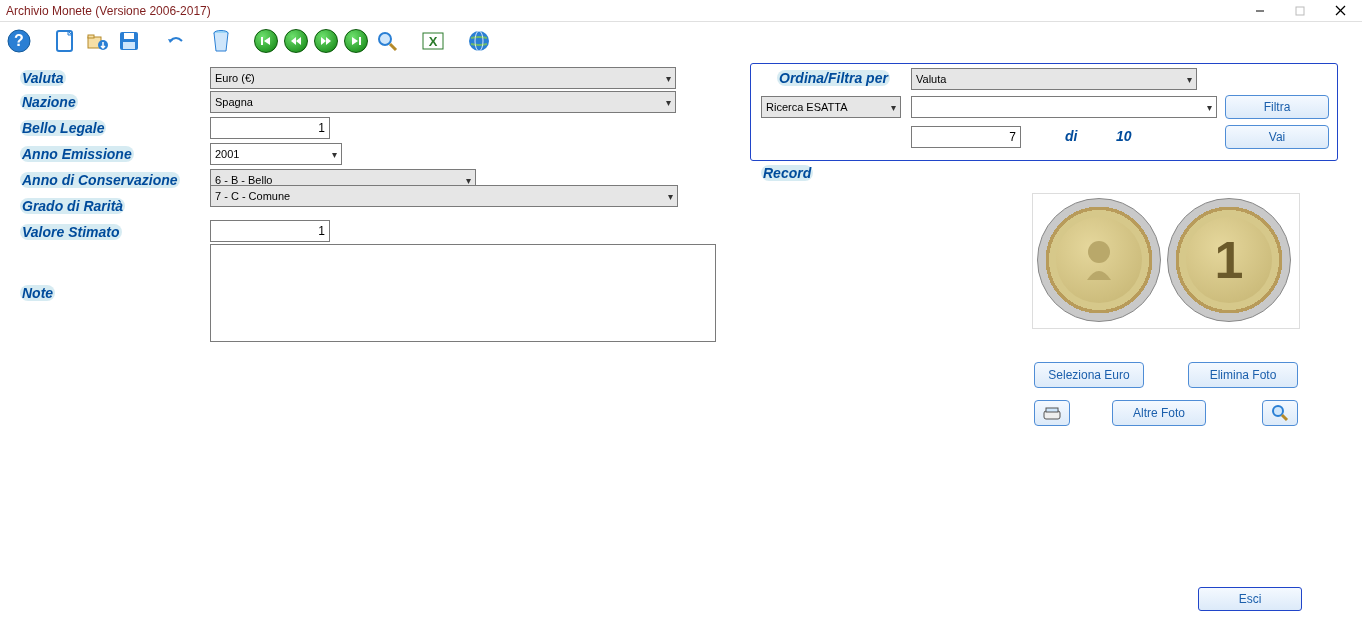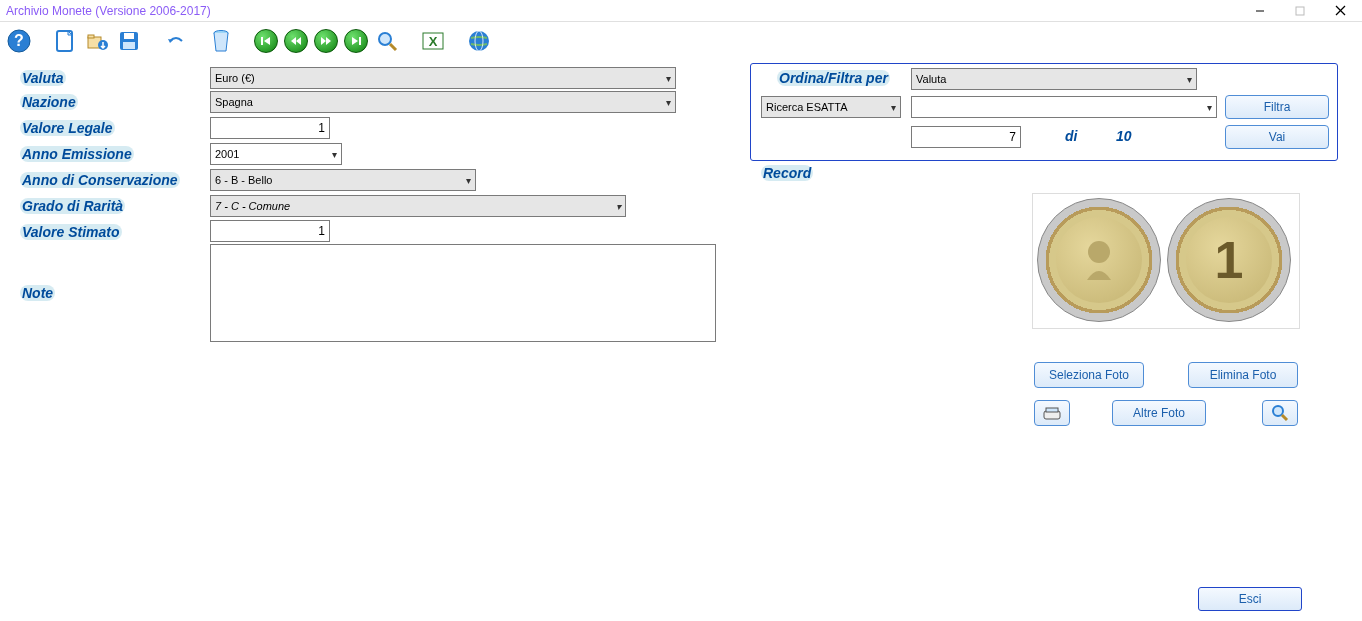--- a/index.html
+++ b/index.html
@@ -14,21 +14,21 @@
   }
   .titlebar {
     display: flex;
     justify-content: space-between;
     align-items: center;
     height: 22px;
     padding: 0 2px 0 6px;
     background: #fff;
     border-bottom: 1px solid #e0e0e0;
     font-size: 12px;
-    color: #8b5cf6;
+    color: #7f1d1d;
   }
   .win-controls { display: flex; }
   .win-btn {
     width: 40px; height: 22px;
     display: flex; align-items: center; justify-content: center;
     color: #000;
     font-size: 10px;
     cursor: pointer;
   }
   .win-btn.max { color: #ccc; }
@@ -291,21 +291,21 @@
 
   <div class="form-row" style="left:20px; top:34px;">
     <span class="form-label label-hl">Nazione</span>
   </div>
   <div class="dd" style="position:absolute; left:210px; top:31px; width:466px;">
     <span>Spagna</span>
       <span class="chev">▾</span>
   </div>
 
   <div class="form-row" style="left:20px; top:60px;">
-    <span class="form-label label-hl">Valore Legale</span>
+    <span class="form-label label-hl">Bello Legale</span>
   </div>
   <div class="txt white" style="position:absolute; left:210px; top:57px; width:120px;">
     <input value="1" style="">
   </div>
 
   <div class="form-row" style="left:20px; top:86px;">
     <span class="form-label label-hl">Anno Emissione</span>
   </div>
   <div class="dd white" style="position:absolute; left:210px; top:83px; width:132px;">
     <span>2001</span>
@@ -316,21 +316,21 @@
     <span class="form-label label-hl">Anno di Conservazione</span>
   </div>
   <div class="dd" style="position:absolute; left:210px; top:109px; width:266px;">
     <span>6 - B   - Bello</span>
       <span class="chev">▾</span>
   </div>
 
   <div class="form-row" style="left:20px; top:138px;">
     <span class="form-label label-hl">Grado di Rarità</span>
   </div>
-  <div class="dd" style="position:absolute; left:210px; top:135px; width:416px;font-style:italic;">
+  <div class="dd" style="position:absolute; left:210px; top:125px; width:468px;">
     <span>7 - C   - Comune</span>
       <span class="chev">▾</span>
   </div>
 
   <div class="form-row" style="left:20px; top:164px;">
     <span class="form-label label-hl">Valore Stimato</span>
   </div>
   <div class="txt white" style="position:absolute; left:210px; top:160px; width:120px;">
     <input value="1" style="">
   </div>
@@ -384,21 +384,21 @@
             <path d="M18 50 Q30 32 42 50" fill="#b9a86a"></path>
           </svg>
         </div>
     </div>
     <div class="coin rev">
       <div class="inner" style="font-size:52px; font-weight:bold;">1</div>
     </div>
   </div>
 
   <div class="btn big" style="position:absolute; left:1034px; top:302px; width:110px;">
-    <span>Seleziona Foto</span>
+    <span>Seleziona Euro</span>
   </div>
   <div class="btn big" style="position:absolute; left:1188px; top:302px; width:110px;">
     <span>Elimina Foto</span>
   </div>
   <div class="btn big" style="position:absolute; left:1034px; top:340px; width:36px;">
     <span>
       <svg width="20" height="16">
           <rect x="2" y="6" width="16" height="8" rx="2" fill="#eee" stroke="#555"></rect>
           <rect x="4" y="3" width="12" height="4" fill="#cfe6fb" stroke="#555"></rect>
         </svg>

